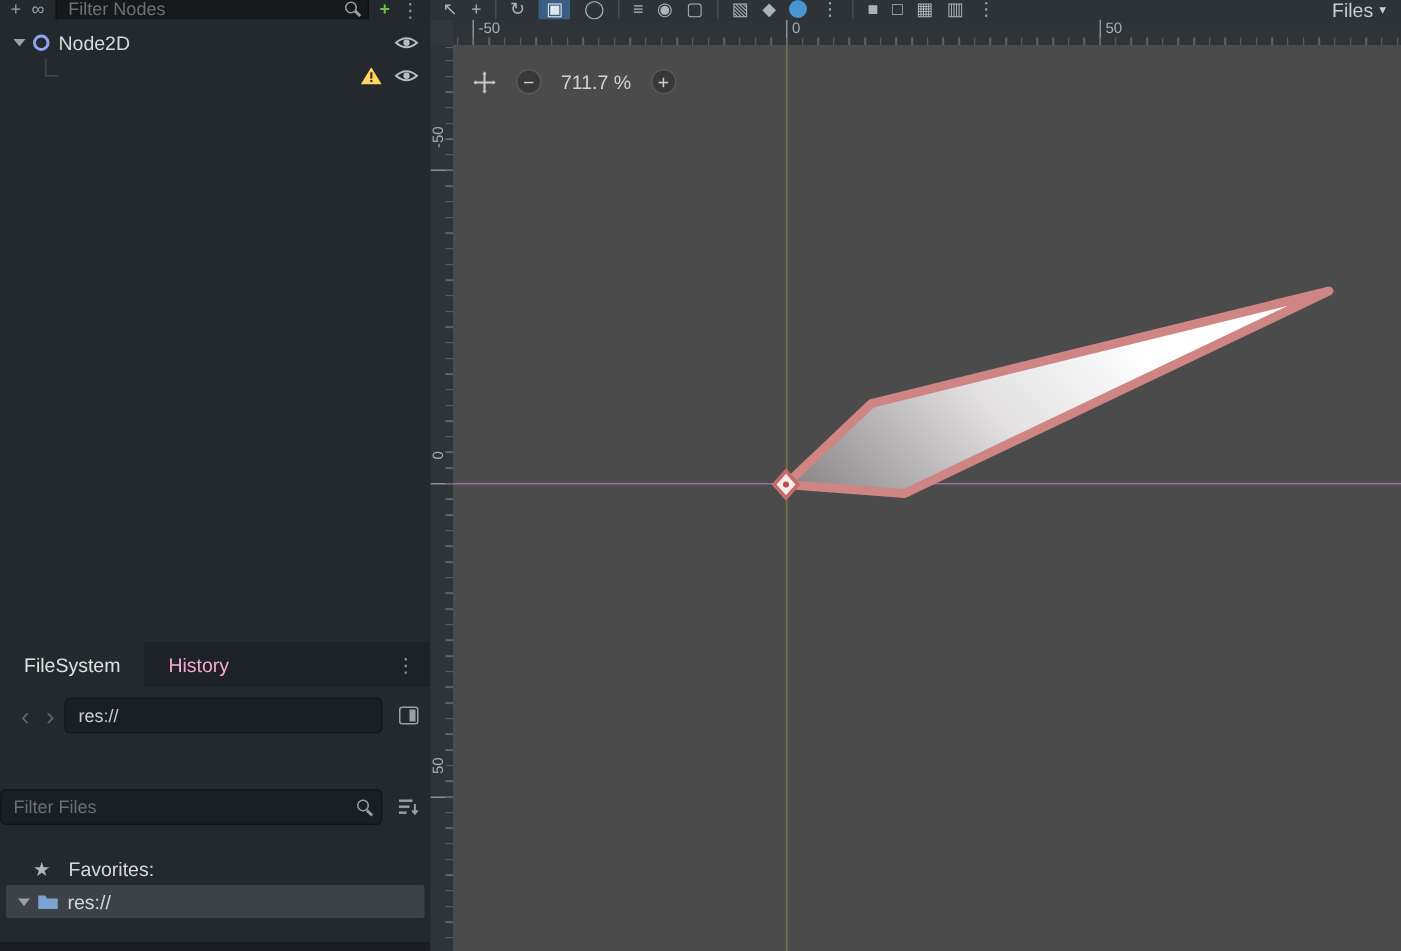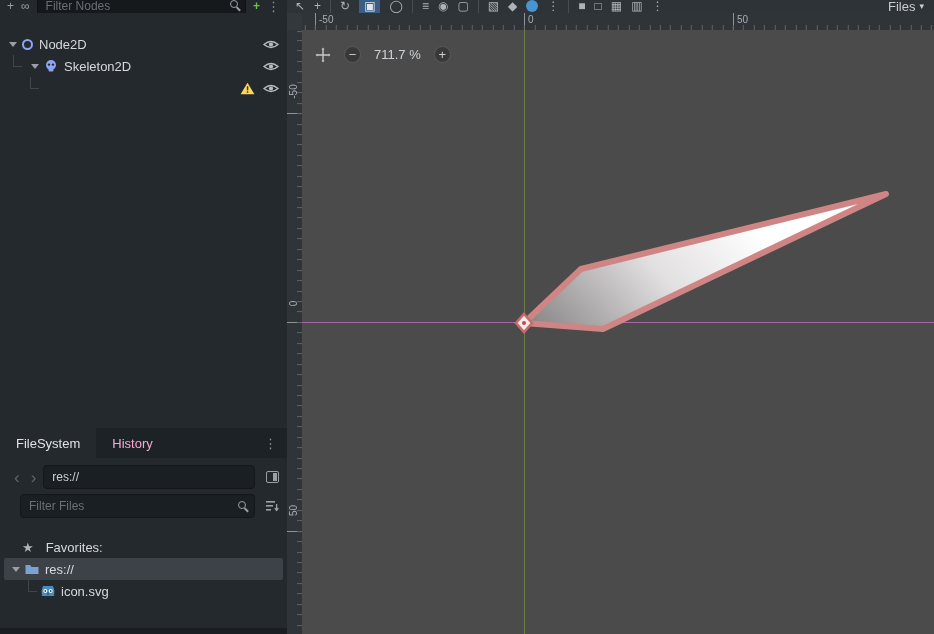--- a/index.html
+++ b/index.html
@@ -16,21 +16,21 @@
   .stub-ico.green { color:#6fbf50; font-weight:bold; }
   .mini-input { position:relative; flex:1; }
   .mini-input input { width:100%; height:19px; background:#16191c; border:1px solid #101316; border-radius:4px; color:#cfd3d6; font-size:12px; padding:0 20px 0 8px; outline:none; }
   input::placeholder { color:#697076; }
   .mag { width:8px; height:8px; border:1.5px solid #9aa0a5; border-radius:50%; position:relative; flex:none; }
   .mag::after { content:''; position:absolute; width:5px; height:1.5px; background:#9aa0a5; transform:rotate(45deg); right:-4px; bottom:-2px; }
   .mini-input .mag { position:absolute; right:8px; top:4px; }
   .kebab { color:#8f959a; font-size:13px; line-height:1; flex:none; }
 
   
-  .scene-tree { height:415px; flex:none; padding-top:20px; font-size:13px; color:#d6d9dc; overflow:hidden; }
+  .scene-tree { height:415px; flex:none; padding-top:4px; font-size:13px; color:#d6d9dc; overflow:hidden; }
   .trow { height:22px; display:flex; align-items:center; position:relative; padding-right:8px; }
   .tri { width:0; height:0; border-left:4px solid transparent; border-right:4px solid transparent; border-top:5px solid #9aa0a6; flex:none; margin:0 5px; }
   .elbow { width:9px; height:12px; border-left:1px solid #40464c; border-bottom:1px solid #40464c; flex:none; margin:-10px 4px 0 0; }
   .nlabel { margin-left:6px; white-space:nowrap; }
   .row-right { margin-left:auto; display:flex; align-items:center; gap:8px; }
   .sel-wrap { display:flex; align-items:center; background:#3e444b; border-radius:2px; height:20px; width:182px; padding-left:5px; }
   .circle-ico { width:11px; height:11px; border:2px solid #8da5f3; border-radius:50%; flex:none; }
   svg { display:block; }
 
   
@@ -38,21 +38,21 @@
   .tabbar { height:30px; flex:none; background:#1d2226; display:flex; align-items:stretch; }
   .tab { padding:0 16px; display:flex; align-items:center; font-size:13px; color:#f9a8d4; cursor:default; }
   .tab.active { background:#24292d; color:#e0e3e5; }
   .tabbar .kebab { margin-left:auto; align-self:center; padding-right:10px; }
   .nav-row { display:flex; align-items:center; gap:3px; padding:7px 8px 5px 10px; }
   .chev { color:#5f666c; font-size:17px; line-height:1; padding:0 4px; }
   .path-wrap { flex:1; }
   .path-wrap input { width:100%; height:24px; background:#1a1f23; border:1px solid #13171a; border-radius:4px; color:#ccd0d3; font-size:12px; padding:0 8px; outline:none; }
   .split-ico { width:13px; height:12px; border:1.5px solid #9aa0a5; border-radius:2px; margin-left:8px; position:relative; flex:none; }
   .split-ico::after { content:''; position:absolute; top:1px; bottom:1px; right:1px; width:4px; background:#9aa0a5; }
-  .filter-row { display:flex; align-items:center; padding:0 8px 6px 20px; gap:10px; }
+  .filter-row { display:flex; align-items:center; padding:0 8px 6px 0; gap:10px;margin-top:32px; }
   .filter-wrap { position:relative; flex:1; }
   .filter-wrap input { width:100%; height:24px; background:#1a1f23; border:1px solid #13171a; border-radius:4px; color:#ccd0d3; font-size:12px; padding:0 24px 0 8px; outline:none; }
   .filter-wrap .mag { position:absolute; right:9px; top:7px; }
   .fs-list { flex:1; font-size:13px; color:#d6d9dc; padding-top:12px; overflow:hidden; }
   .frow { height:22px; display:flex; align-items:center; padding:0 6px; }
   .frow.selected { background:#3c4248; border-radius:2px; margin:0 4px; padding:0 2px 0 2px; }
   .star { color:#b0b5ba; font-size:13px; margin:0 6px 0 16px; }
   .flabel { margin-left:6px; white-space:nowrap; }
 
   .bottom-strip { height:6px; flex:none; background:#1a1e22; }
@@ -119,37 +119,20 @@
         <span class="circle-ico"></span>
         <span class="nlabel">Node2D</span>
         <span class="row-right">
           <svg width="16" height="11" viewBox="0 0 16 11">
             <path d="M1 5.5 Q8 -0.5 15 5.5 Q8 11.5 1 5.5 Z" fill="none" stroke="#b8bdc2" stroke-width="1.4"></path>
             <circle cx="8" cy="5.5" r="2.1" fill="#b8bdc2"></circle>
           </svg>
         </span>
       </div>
 
-      <div class="trow">
-        <span class="elbow" style="margin-left:13px"></span>
-        <span class="tri"></span>
-        <svg width="14" height="14" viewBox="0 0 14 14">
-          <circle cx="7" cy="6" r="5" fill="#8da5f3"></circle>
-          <rect x="4.6" y="9.2" width="4.8" height="3.4" rx="1" fill="#8da5f3"></rect>
-          <circle cx="5" cy="5.6" r="1.2" fill="#24292d"></circle>
-          <circle cx="9" cy="5.6" r="1.2" fill="#24292d"></circle>
-        </svg>
-        <span class="nlabel">Skeleton2D</span>
-        <span class="row-right">
-          <svg width="16" height="11" viewBox="0 0 16 11">
-            <path d="M1 5.5 Q8 -0.5 15 5.5 Q8 11.5 1 5.5 Z" fill="none" stroke="#b8bdc2" stroke-width="1.4"></path>
-            <circle cx="8" cy="5.5" r="2.1" fill="#b8bdc2"></circle>
-          </svg>
-        </span>
-      </div>
 
       <div class="trow">
         <span class="elbow" style="margin-left:30px"></span>
         <span class="row-right">
           <svg width="15" height="13" viewBox="0 0 15 13">
             <path d="M7.5 0.8 L14.4 12.2 H0.6 Z" fill="#ffd75e"></path>
             <rect x="6.8" y="4.2" width="1.5" height="4.2" fill="#3a3427"></rect>
             <rect x="6.8" y="9.3" width="1.5" height="1.5" fill="#3a3427"></rect>
           </svg>
           <svg width="16" height="11" viewBox="0 0 16 11">
@@ -197,32 +180,20 @@
         <div class="frow">
           <span class="star">★</span>
           <span class="flabel">Favorites:</span>
         </div>
         <div class="frow selected">
           <span class="tri" style="margin-left:6px"></span>
           <svg width="14" height="12" viewBox="0 0 14 12">
             <path d="M0.5 2 H5 L6.5 4 H13.5 V11 H0.5 Z" fill="#7aa2d2"></path>
           </svg>
           <span class="flabel">res://</span>
-        </div>
-        <div class="frow">
-          <span class="elbow" style="margin-left:22px"></span>
-          <svg width="14" height="13" viewBox="0 0 14 13">
-            <path d="M2 1 L12 1 L13.5 6 L13 11 L1 11 L0.5 6 Z" fill="#478cbf"></path>
-            <circle cx="4.3" cy="6" r="2" fill="#ffffff"></circle>
-            <circle cx="9.7" cy="6" r="2" fill="#ffffff"></circle>
-            <circle cx="4.3" cy="6" r="0.9" fill="#2a4a66"></circle>
-            <circle cx="9.7" cy="6" r="0.9" fill="#2a4a66"></circle>
-            <rect x="6.3" y="7.5" width="1.4" height="2.2" fill="#2a4a66"></rect>
-          </svg>
-          <span class="flabel">icon.svg</span>
         </div>
       </div>
     </div>
 
     <div class="bottom-strip"></div>
   </div>
 
   <div class="right">
 
     <div class="vtoolbar">

